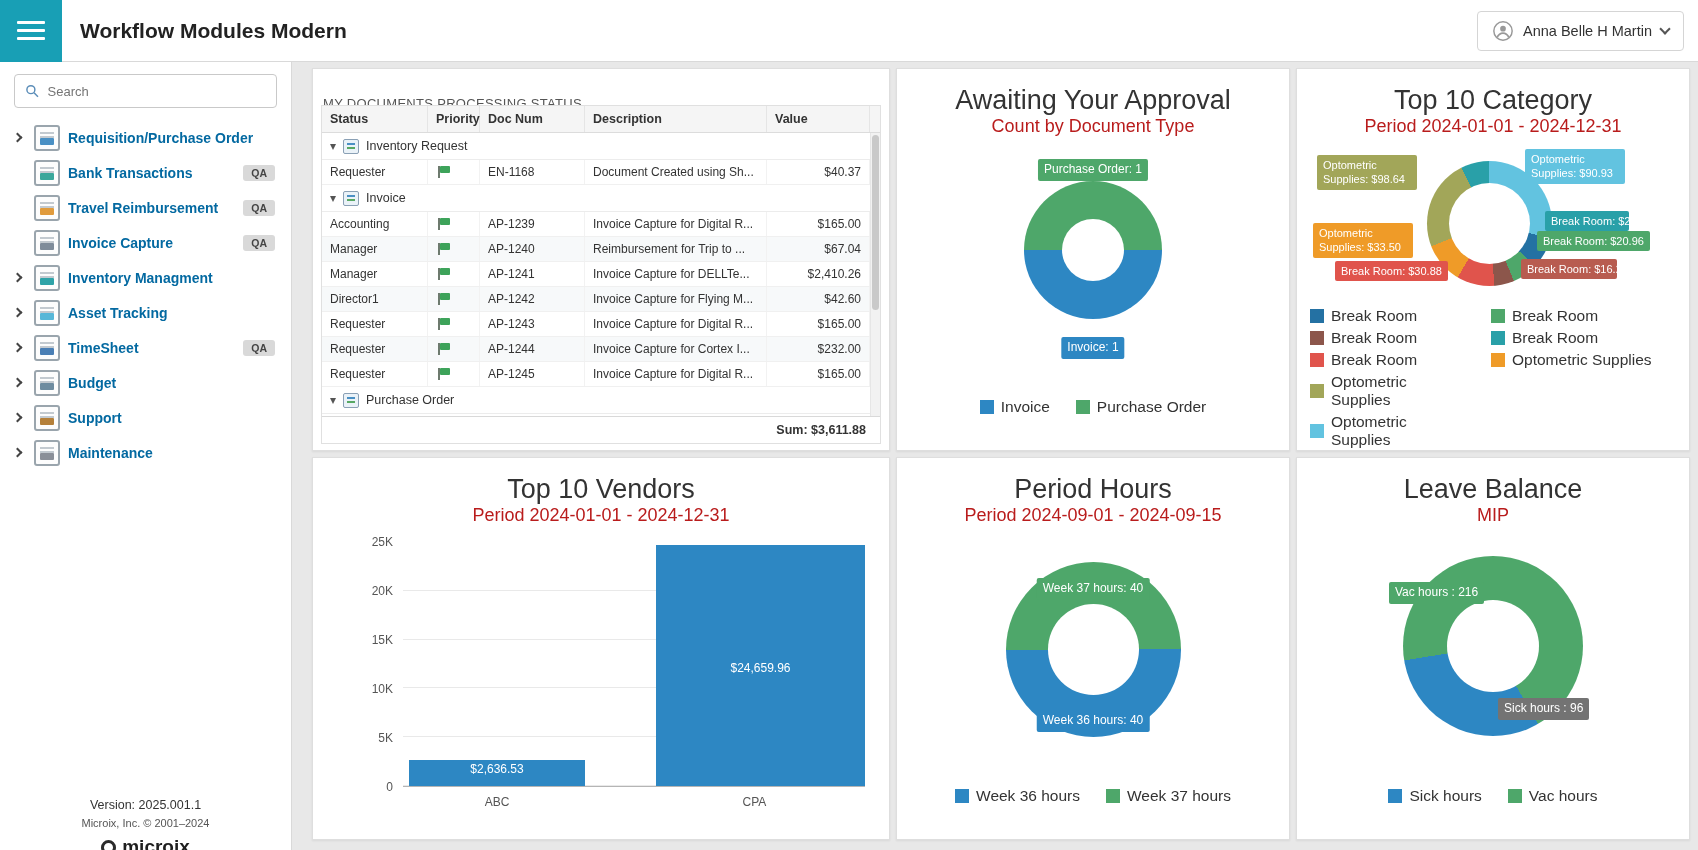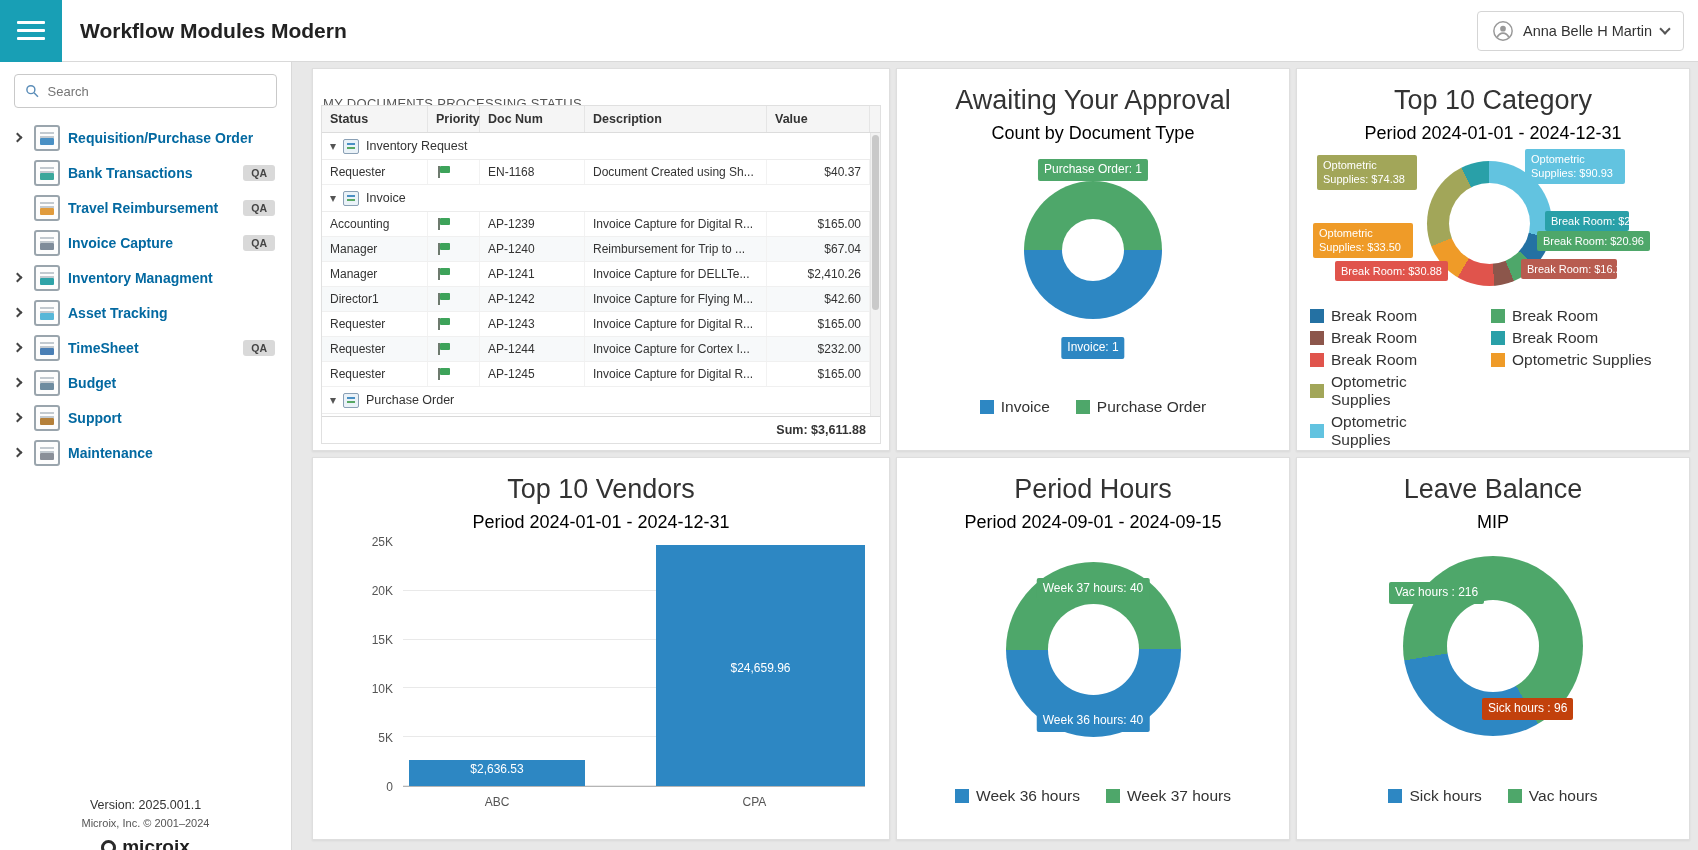--- a/index.html
+++ b/index.html
@@ -31,21 +31,21 @@
   .sidebar-footer{margin-top:auto;text-align:center;padding-top:10px}
   .version{font-size:12.5px;color:#333}
   .copyright{font-size:11px;color:#555;margin-top:5px}
   .logo{margin-top:7px;margin-bottom:-8px;font-size:19px;font-weight:bold;color:#1f1f1f;display:flex;align-items:center;justify-content:center;gap:6px}
   .logo-mark{width:15px;height:15px;border:3px solid #2b2b2b;border-radius:50%;display:inline-block}
 
   
   .main{flex:1;display:grid;grid-template-columns:578px 1fr 1fr;grid-template-rows:1fr 1fr;gap:6px;padding:6px 8px 10px 20px;height:788px}
   .panel{background:#fff;border:1px solid #dedede;box-shadow:0 1px 2px rgba(0,0,0,.07);position:relative;overflow:hidden}
   .panel-title{font-size:27px;color:#333;text-align:center;margin-top:16px;font-weight:400}
-  .panel-sub{font-size:18px;color:#000000;text-align:center;margin-top:7px}
+  .panel-sub{font-size:18px;color:#b91c1c;text-align:center;margin-top:0}
 
   
   .doc-title{font-size:13px;color:#555;padding:27px 10px 4px;letter-spacing:.3px}
   .grid-wrap{position:absolute;left:8px;right:8px;top:36px;bottom:6px;border:1px solid #e0e0e0;background:#fff}
   .t-head{display:grid;grid-template-columns:106px 52px 105px 1fr 103px;background:#f5f5f5;border-bottom:1px solid #dcdcdc;padding-right:10px}
   .t-head span{padding:6px 8px;font-size:12.5px;font-weight:bold;color:#333;border-right:1px solid #e5e5e5;cursor:pointer}
   .t-body{position:absolute;top:27px;bottom:27px;left:0;right:0;overflow:hidden}
   .t-grow{display:flex;align-items:center;gap:7px;height:27px;padding:0 8px;border-bottom:1px solid #ececec;font-size:12.5px;color:#333}
   .gv{font-size:12px;color:#555;line-height:1}
   .gic{width:16px;height:15px;border:1px solid #8aa0b5;background:#eaf2f8;position:relative;flex:none;border-radius:2px}
@@ -371,21 +371,21 @@
             <i class="sw" style="background: rgb(78, 167, 106);"></i>
             <span>Purchase Order</span>
           </span>
         </div>
     </section>
 
     <section class="panel">
       <div class="panel-title">Top 10 Category</div>
       <div class="panel-sub">Period 2024-01-01 - 2024-12-31</div>
       <div class="donut d-cat" style="background: conic-gradient(rgb(98, 195, 224) 0deg, rgb(98, 195, 224) 103.486deg, rgb(36, 113, 163) 103.486deg, rgb(36, 113, 163) 133.077deg, rgb(78, 167, 106) 133.077deg, rgb(78, 167, 106) 156.931deg, rgb(140, 86, 75) 156.931deg, rgb(140, 86, 75) 175.436deg, rgb(224, 84, 76) 175.436deg, rgb(224, 84, 76) 210.58deg, rgb(239, 155, 40) 210.58deg, rgb(239, 155, 40) 248.706deg, rgb(162, 166, 89) 248.706deg, rgb(162, 166, 89) 333.357deg, rgb(41, 160, 168) 333.357deg, rgb(41, 160, 168) 360deg);"></div>
-      <div class="co wrap co-c1" style="background: rgb(162, 166, 89);">Optometric Supplies: $74.38</div>
+      <div class="co wrap co-c1" style="background: rgb(162, 166, 89);">Optometric Supplies: $98.64</div>
       <div class="co wrap co-c2" style="background: rgb(98, 195, 224);">Optometric Supplies: $90.93</div>
       <div class="co wrap co-c3" style="background: rgb(239, 155, 40);">Optometric Supplies: $33.50</div>
       <div class="co co-c4" style="background: rgb(224, 84, 76);">Break Room: $30.88</div>
       <div class="co co-c5" style="background: rgb(41, 160, 168);">Break Room: $23.41</div>
       <div class="co co-c6" style="background: rgb(78, 167, 106);">Break Room: $20.96</div>
       <div class="co co-c7" style="background: rgb(184, 92, 80);">Break Room: $16.26</div>
       <div class="legend cat-legend">
           <span class="lg">
             <i class="sw" style="background: rgb(36, 113, 163);"></i>
             <span>Break Room</span>
@@ -460,21 +460,21 @@
             <span>Week 37 hours</span>
           </span>
         </div>
     </section>
 
     <section class="panel">
       <div class="panel-title">Leave Balance</div>
       <div class="panel-sub">MIP</div>
       <div class="donut d-leave" style="background: conic-gradient(from 150deg, rgb(45, 135, 195) 0deg, rgb(45, 135, 195) 110.769deg, rgb(78, 167, 106) 110.769deg, rgb(78, 167, 106) 360deg);"></div>
       <div class="co co-l-vac" style="background: rgb(78, 167, 106);">Vac hours : 216</div>
-      <div class="co co-l-sick" style="background: #c2410c;">Sick hours : 96</div>
+      <div class="co co-l-sick" style="background: #737373; margin-left: 16px;">Sick hours : 96</div>
       <div class="legend">
           <span class="lg">
             <i class="sw" style="background: rgb(45, 135, 195);"></i>
             <span>Sick hours</span>
           </span>
           <span class="lg">
             <i class="sw" style="background: rgb(78, 167, 106);"></i>
             <span>Vac hours</span>
           </span>
         </div>

